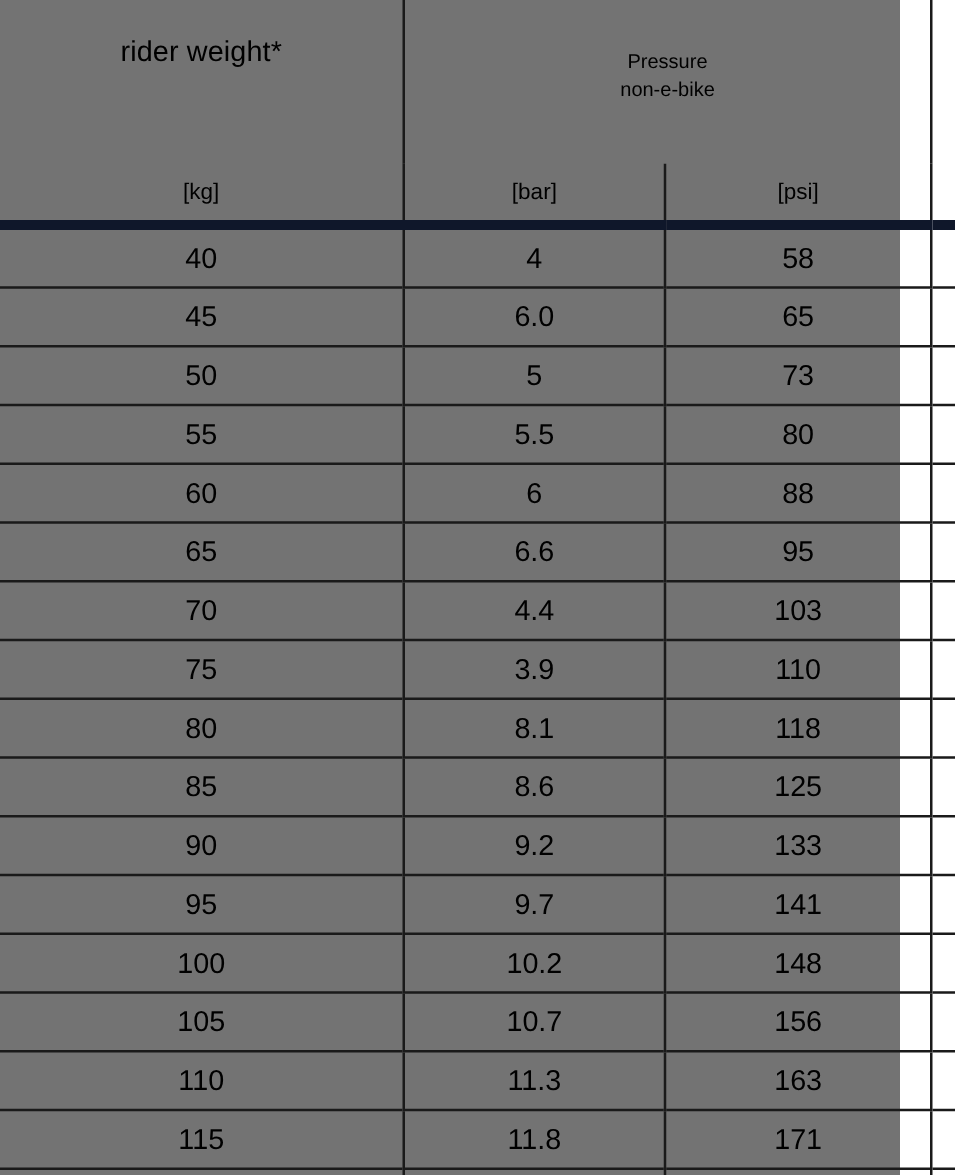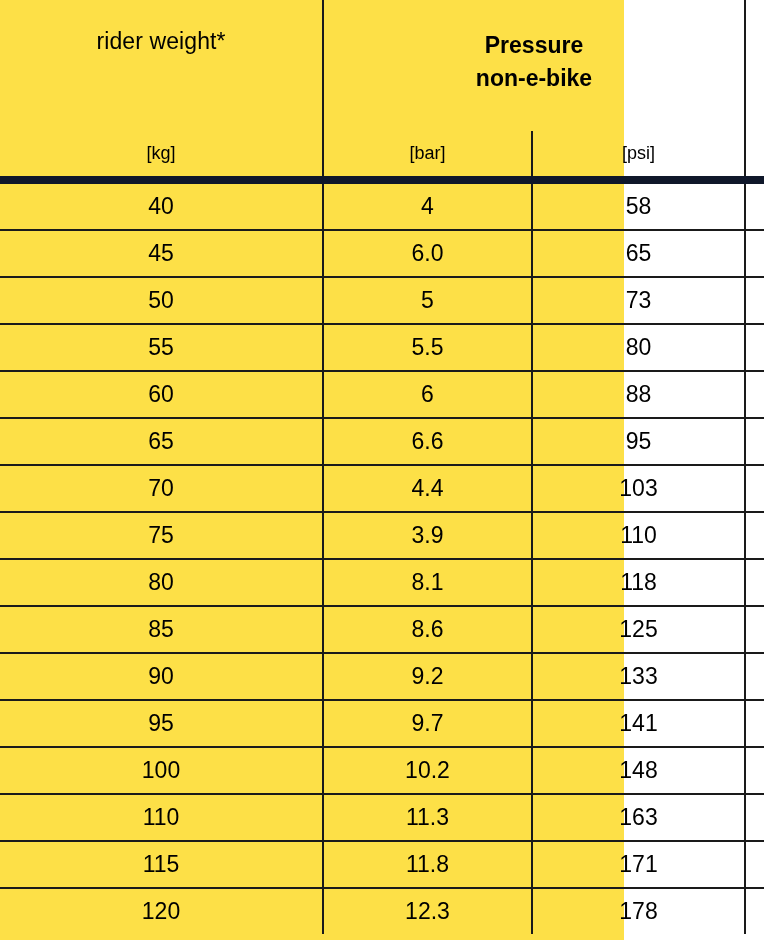--- a/index.html
+++ b/index.html
@@ -10,23 +10,23 @@
   body {
     width: 764px;
     height: 940px;
     font-family: "Liberation Sans", sans-serif;
     color: #000000;
     overflow: hidden;
   }
 
   #sheet {
     position: relative;
-    width: 624px;
+    width: 720px;
     height: 940px;
-    background: #fde047;
+    background: #737373;
   }
 
   table.pressure-table {
     border-collapse: collapse;
     width: 764px;
     table-layout: fixed;
     border: 0;
   }
 
   table.pressure-table col.c-weight { width: 323px; }
@@ -47,24 +47,23 @@
   
   .hdr-title-row td { height: 83px; }
 
   .hdr-weight {
     font-size: 23px;
     letter-spacing: 0.1px;
     padding-bottom: 48px;
   }
 
   .hdr-pressure {
-    font-size: 23px;
+    font-size: 16px;
     line-height: 1.42;
     padding-bottom: 8px;
-    font-weight: bold;
   }
 
   .hdr-unit-row td {
     height: 45px;
     font-size: 18px;
   }
 
   
   .v-main { border-right: 2px solid #1a1a1a; }
   .v-sub  { border-right: 2px solid #1a1a1a; }
@@ -182,20 +181,26 @@
           <td>141</td>
           <td class="v-far"></td>
         </tr>
         <tr class="data-row">
           <td class="v-main">100</td>
           <td class="v-sub">10.2</td>
           <td>148</td>
           <td class="v-far"></td>
         </tr>
         <tr class="data-row">
+          <td class="v-main">105</td>
+          <td class="v-sub">10.7</td>
+          <td>156</td>
+          <td class="v-far"></td>
+        </tr>
+        <tr class="data-row">
           <td class="v-main">110</td>
           <td class="v-sub">11.3</td>
           <td>163</td>
           <td class="v-far"></td>
         </tr>
         <tr class="data-row">
           <td class="v-main">115</td>
           <td class="v-sub">11.8</td>
           <td>171</td>
           <td class="v-far"></td>

